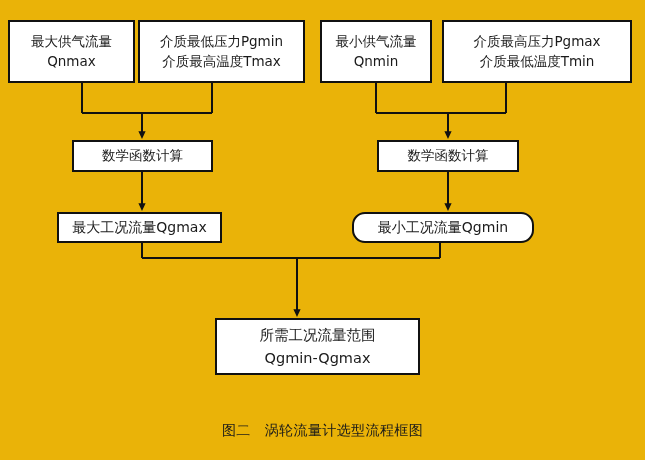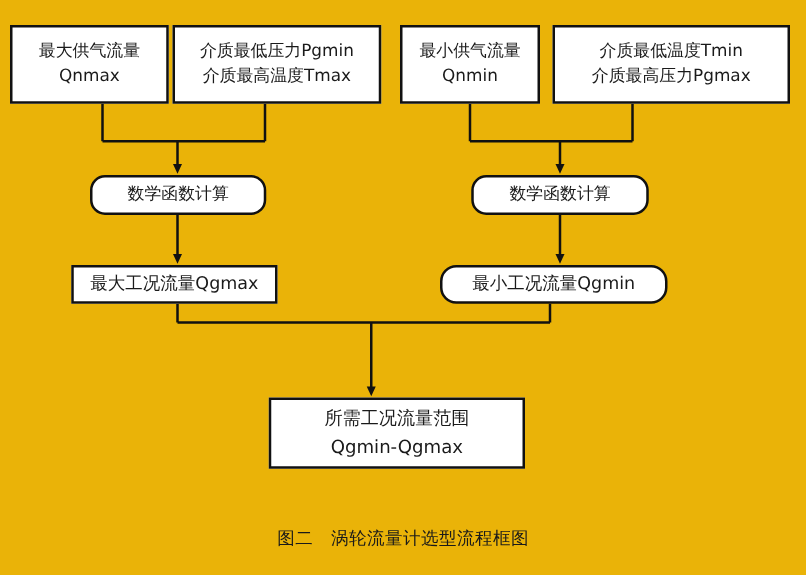--- a/index.html
+++ b/index.html
@@ -38,21 +38,21 @@
   }
   .node .line {
     display: block;
     white-space: nowrap;
     line-height: 1.28;
   }
   
   .r1 { font-size: 13.5px; }
   .r1 .line { padding: 1px 0; }
   
-  .r2 { font-size: 13.5px; border-radius: 12px; }
+  .r2 { font-size: 13.5px; }
   .r3 { font-size: 14px; justify-content: center; }
   
   .r4 { font-size: 14.5px; }
   .r4 .line { padding: 2px 0; }
 
   #caption {
     position: absolute;
     left: 0;
     top: 422px;
     width: 645px;
@@ -119,22 +119,22 @@
     <span class="line">介质最低压力Pgmin</span>
     <span class="line">介质最高温度Tmax</span>
   </div>
 
   <div class="node r1" style="left:320px; top:20px; width:112px; height:63px;">
     <span class="line">最小供气流量</span>
     <span class="line">Qnmin</span>
   </div>
 
   <div class="node r1" style="left:442px; top:20px; width:190px; height:63px;">
+    <span class="line">介质最高压力Pgmax</span>
     <span class="line">介质最低温度Tmin</span>
-    <span class="line">介质最高压力Pgmax</span>
   </div>
 
   <div class="node r2" style="left:72px; top:140px; width:141px; height:32px;">
     <span class="line">数学函数计算</span>
   </div>
 
   <div class="node r2" style="left:377px; top:140px; width:142px; height:32px;">
     <span class="line">数学函数计算</span>
   </div>
 

